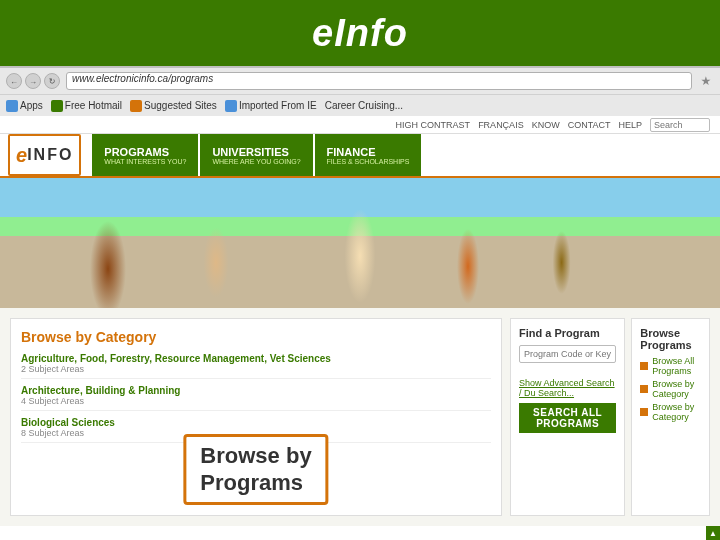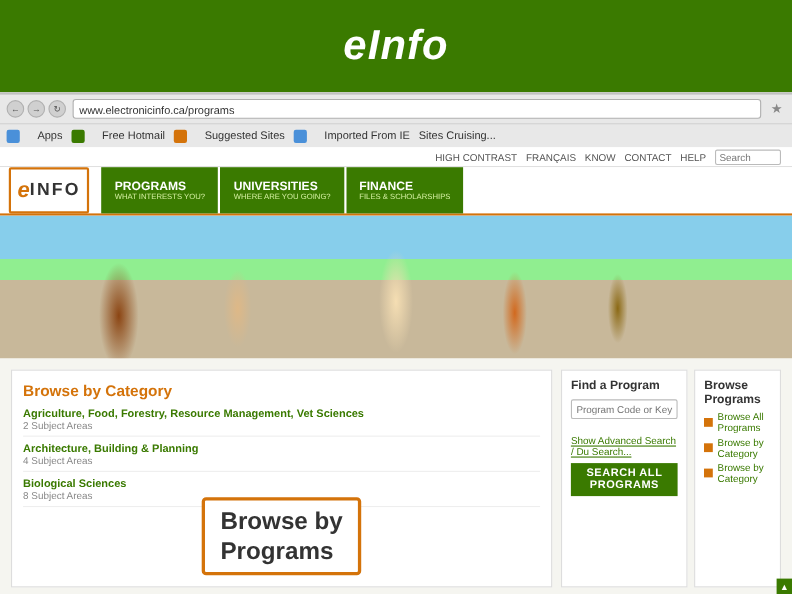--- a/index.html
+++ b/index.html
@@ -7,21 +7,21 @@
       width: 720px;
       height: 540px;
       overflow: hidden;
       font-family: Arial, sans-serif;
       background: #fff;
     }
 
     
     .green-header {
       background: #3a7a00;
-      height: 84px;
+      height: 66px;
       display: flex;
       align-items: center;
       justify-content: center;
     }
     .green-header h1 {
       color: #fff;
       font-size: 38px;
       font-weight: bold;
       font-style: italic;
       letter-spacing: 1px;
@@ -57,21 +57,22 @@
     .address-bar {
       flex: 1;
       height: 18px;
       background: #fff;
       border: 1px solid #b0b0b0;
       border-radius: 3px;
       font-size: 10px;
       color: #333;
       padding: 0 5px;
       display: flex;
-      align-items: flex-end;
+      align-items: flex-start;
+      font-style: italic;
     }
     .star-icon {
       width: 16px;
       height: 16px;
       color: #888;
       font-size: 12px;
       display: flex;
       align-items: center;
       justify-content: center;
     }
@@ -84,21 +85,21 @@
       display: flex;
       align-items: center;
       gap: 8px;
       height: 22px;
       font-size: 10px;
       color: #333;
     }
     .bookmark-item {
       display: flex;
       align-items: center;
-      gap: 16px;
+      gap: 2px;
       white-space: nowrap;
     }
     .bookmark-icon {
       width: 12px;
       height: 12px;
       background: #4a90d9;
       border-radius: 2px;
       display: inline-block;
     }
     .bookmark-icon.green { background: #3a7a00; }
@@ -381,21 +382,21 @@
   </div>
   <div class="bookmark-item">
     <span class="bookmark-icon orange"></span>
     <span>Suggested Sites</span>
   </div>
   <div class="bookmark-item">
     <span class="bookmark-icon"></span>
     <span>Imported From IE</span>
   </div>
   <div class="bookmark-item">
-    <span>Sites Cruising...</span>
+    <span>Career Cruising...</span>
   </div>
 </div>
 
 <div class="einfo-site">
 
   <div class="utility-bar">
     <span>HIGH CONTRAST</span>
     <span>FRANÇAIS</span>
     <span>KNOW</span>
     <span>CONTACT</span>

